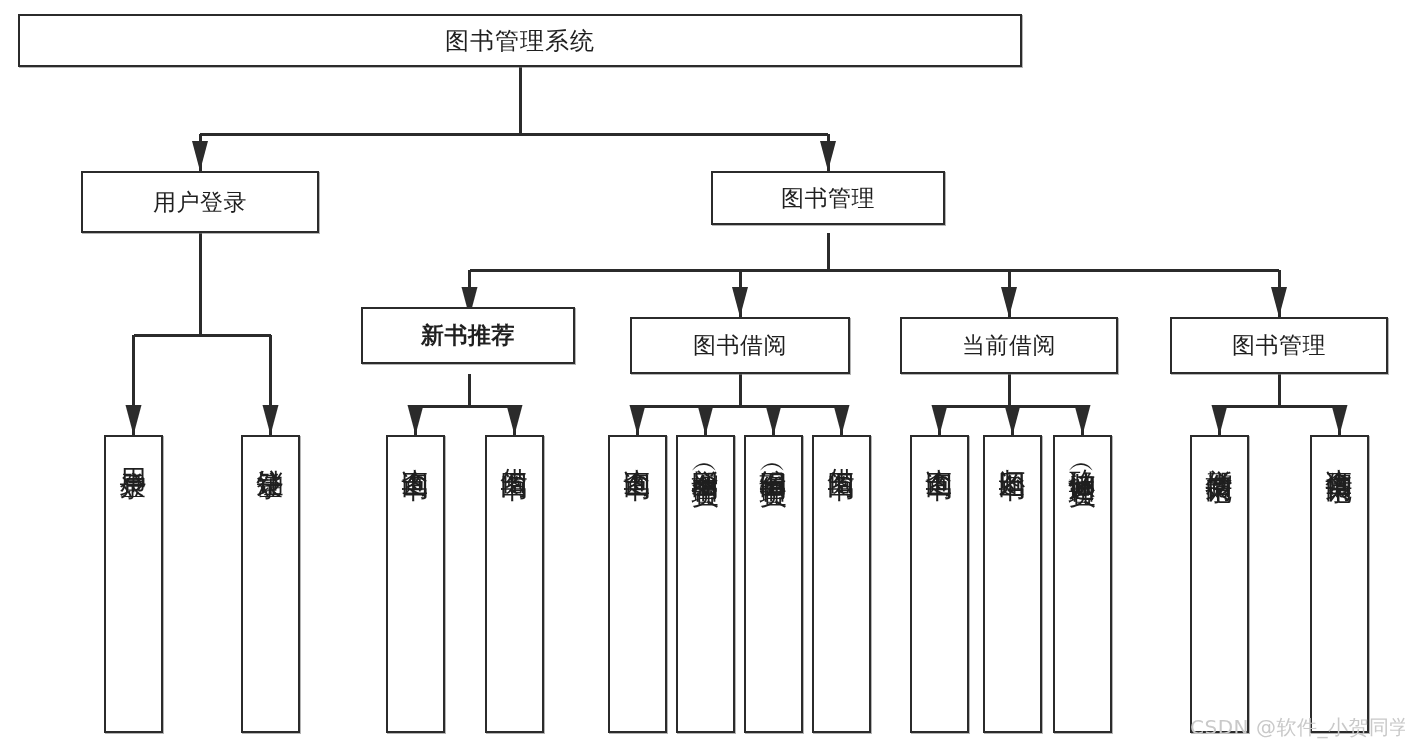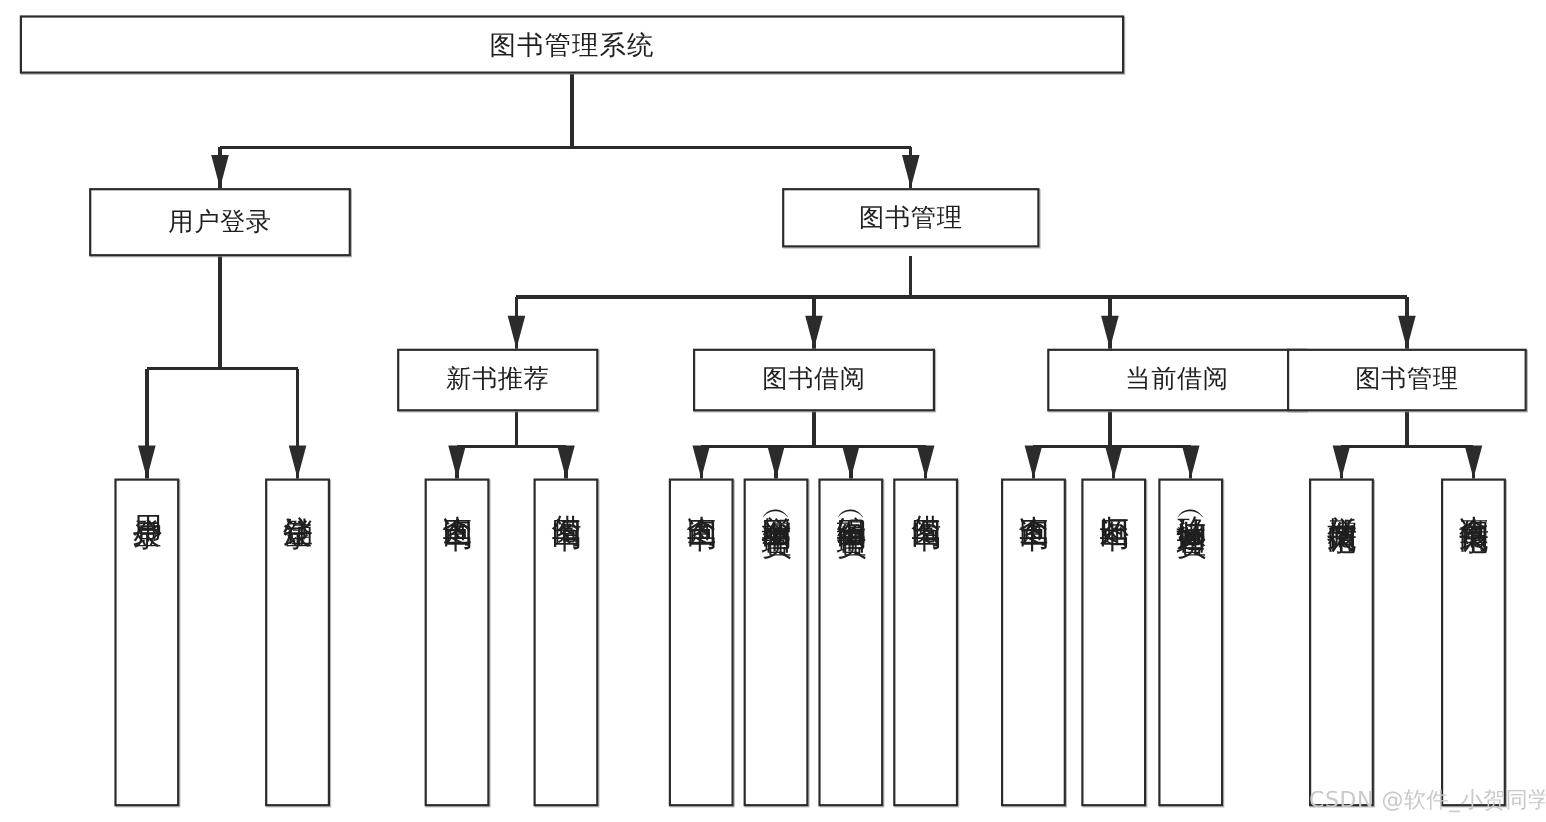--- a/index.html
+++ b/index.html
@@ -137,27 +137,27 @@
   <div id="nodes-layer">
       <div class="node horizontal root" style="left: 18px; top: 14px; width: 1004px; height: 53px;">
         <span class="node-label">图书管理系统</span>
       </div>
       <div class="node horizontal" style="left: 81px; top: 171px; width: 238px; height: 62px;">
         <span class="node-label">用户登录</span>
       </div>
       <div class="node horizontal" style="left: 711px; top: 171px; width: 234px; height: 54px;">
         <span class="node-label">图书管理</span>
       </div>
-      <div class="node horizontal" style="left: 361px; top: 317px; width: 183px; height: 57px;">
+      <div class="node horizontal" style="left: 361px; top: 307px; width: 214px; height: 57px; font-weight: bold;">
         <span class="node-label">新书推荐</span>
       </div>
       <div class="node horizontal" style="left: 630px; top: 317px; width: 220px; height: 57px;">
         <span class="node-label">图书借阅</span>
       </div>
-      <div class="node horizontal" style="left: 952px; top: 317px; width: 236px; height: 57px;">
+      <div class="node horizontal" style="left: 900px; top: 317px; width: 218px; height: 57px;">
         <span class="node-label">当前借阅</span>
       </div>
       <div class="node horizontal" style="left: 1170px; top: 317px; width: 218px; height: 57px;">
         <span class="node-label">图书管理</span>
       </div>
       <div class="node leaf" style="left: 104px; top: 435px; width: 59px; height: 298px;">
         <span class="node-label">用户登录</span>
       </div>
       <div class="node leaf" style="left: 241px; top: 435px; width: 59px; height: 298px;">
         <span class="node-label">注销登录</span>

